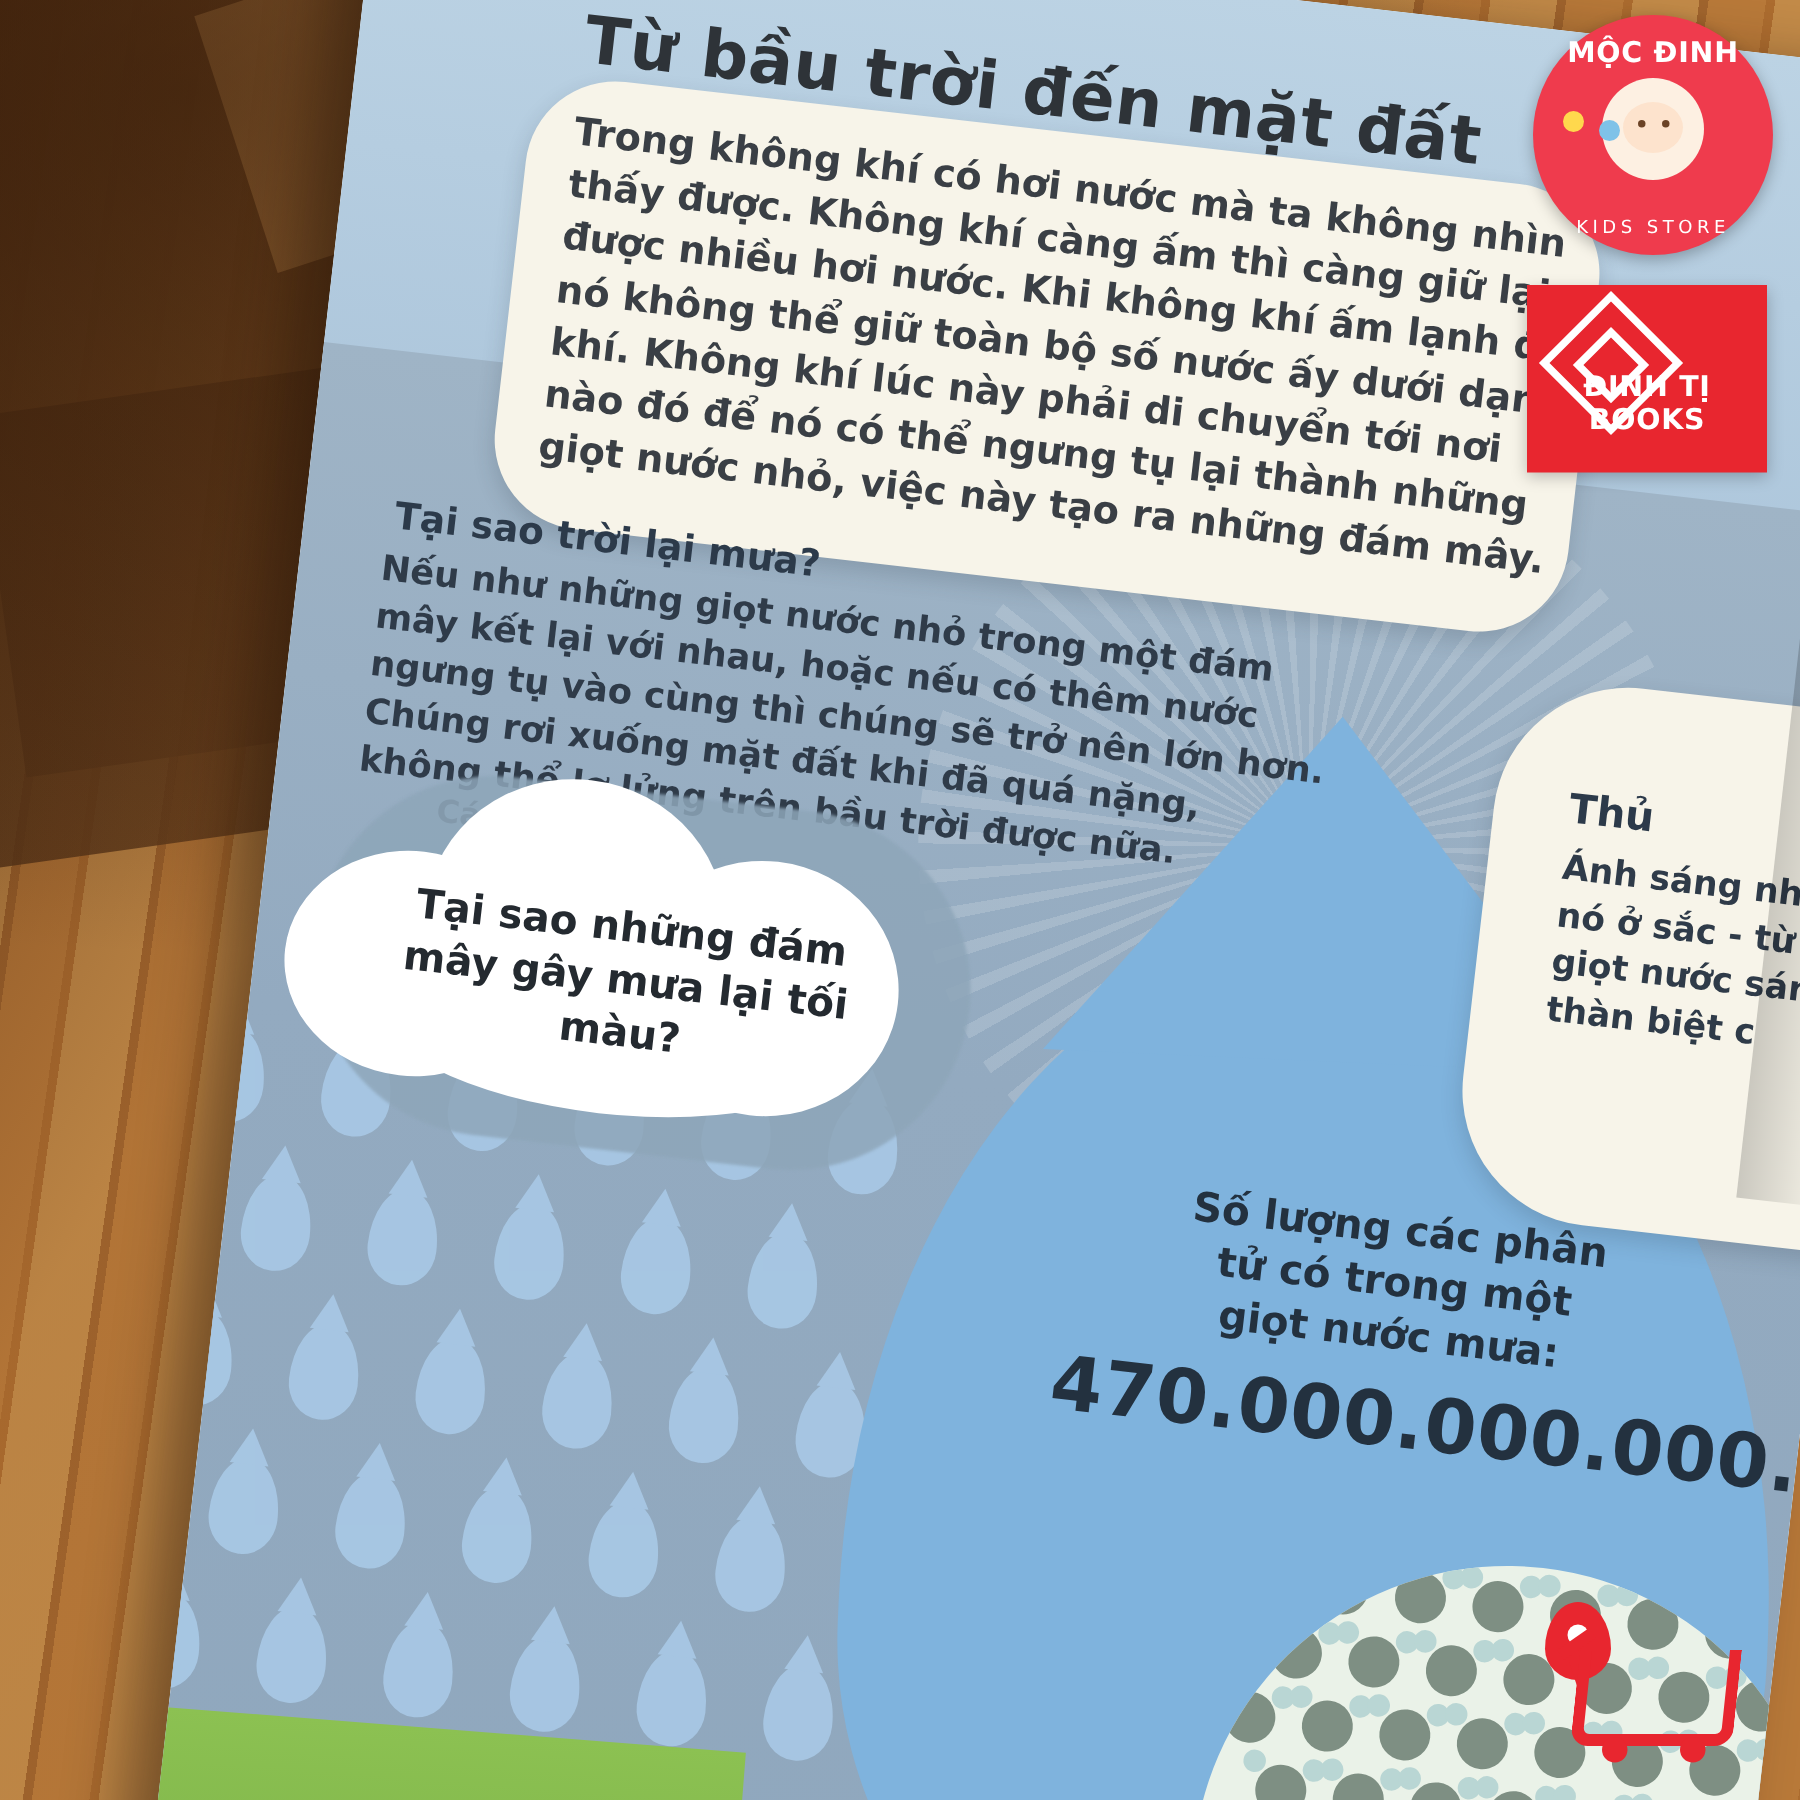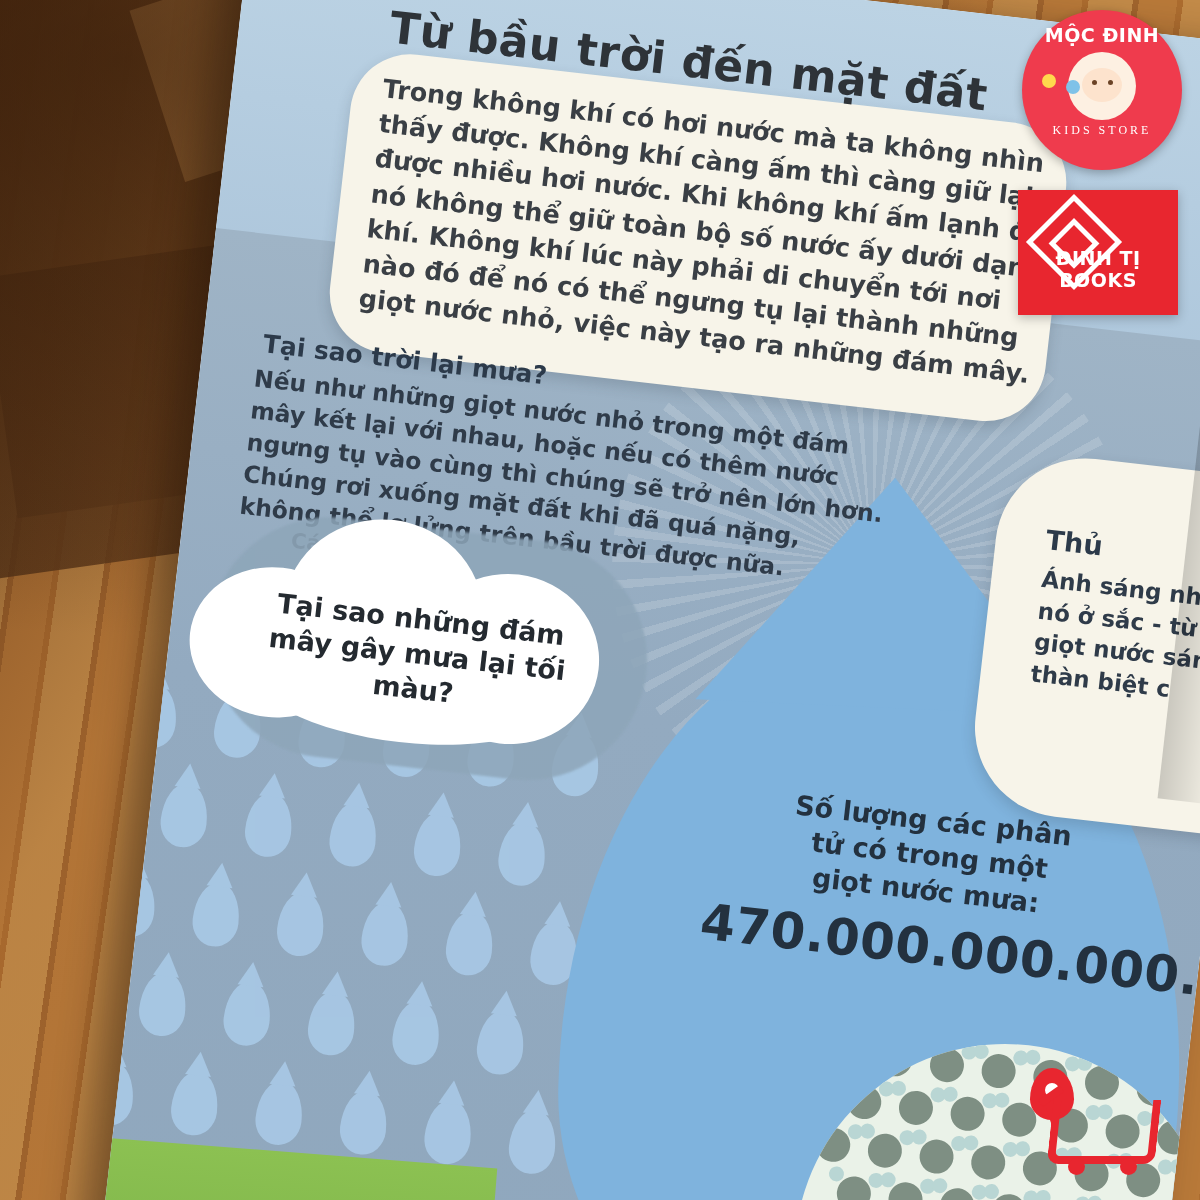--- a/index.html
+++ b/index.html
@@ -137,22 +137,22 @@
   .dropcaption{position:absolute;left:640px;top:790px;width:280px;text-align:center;
     font-weight:bold;font-size:27px;line-height:1.3;color:#23313f;}
   .bignum{position:absolute;left:560px;top:905px;width:640px;
     font-weight:bold;font-size:50px;color:#23313f;letter-spacing:.5px;}
 
   
   .logo-round{position:absolute;right:18px;top:10px;width:160px;height:160px;border-radius:50%;
     background:#ef3b4d;color:#fff;box-shadow:0 3px 10px rgba(0,0,0,.28);}
   .logo-round .lr-top{position:absolute;top:14px;left:0;width:100%;text-align:center;
     font-weight:bold;font-size:19px;letter-spacing:.5px;}
-  .logo-round .lr-bot{position:absolute;bottom:32px;left:0;width:100%;text-align:center;
-    font-size:12px;letter-spacing:3px;font-family:Liberation Serif, serif;}
+  .logo-round .lr-bot{position:absolute;bottom:12px;left:0;width:100%;text-align:center;
+    font-size:12px;letter-spacing:3px;}
   .baby{position:absolute;left:46px;top:42px;width:68px;height:68px;border-radius:50%;
     background:#fdf0e2;}
   .baby .face{position:absolute;left:14px;top:16px;width:40px;height:34px;border-radius:50%;background:#fde3cd;}
   .baby .eye{position:absolute;top:28px;width:5px;height:5px;border-radius:50%;background:#6b4326;}
   .dot-a{position:absolute;left:20px;top:64px;width:14px;height:14px;border-radius:50%;background:#ffd84d;}
   .dot-b{position:absolute;left:44px;top:70px;width:14px;height:14px;border-radius:50%;background:#7fc2e8;}
 
   .logo-square{position:absolute;right:22px;top:190px;width:160px;height:125px;
     background:#e8262f;box-shadow:0 3px 10px rgba(0,0,0,.25);}
   .logo-square .ls-mark{position:absolute;left:22px;top:18px;width:58px;height:58px;

